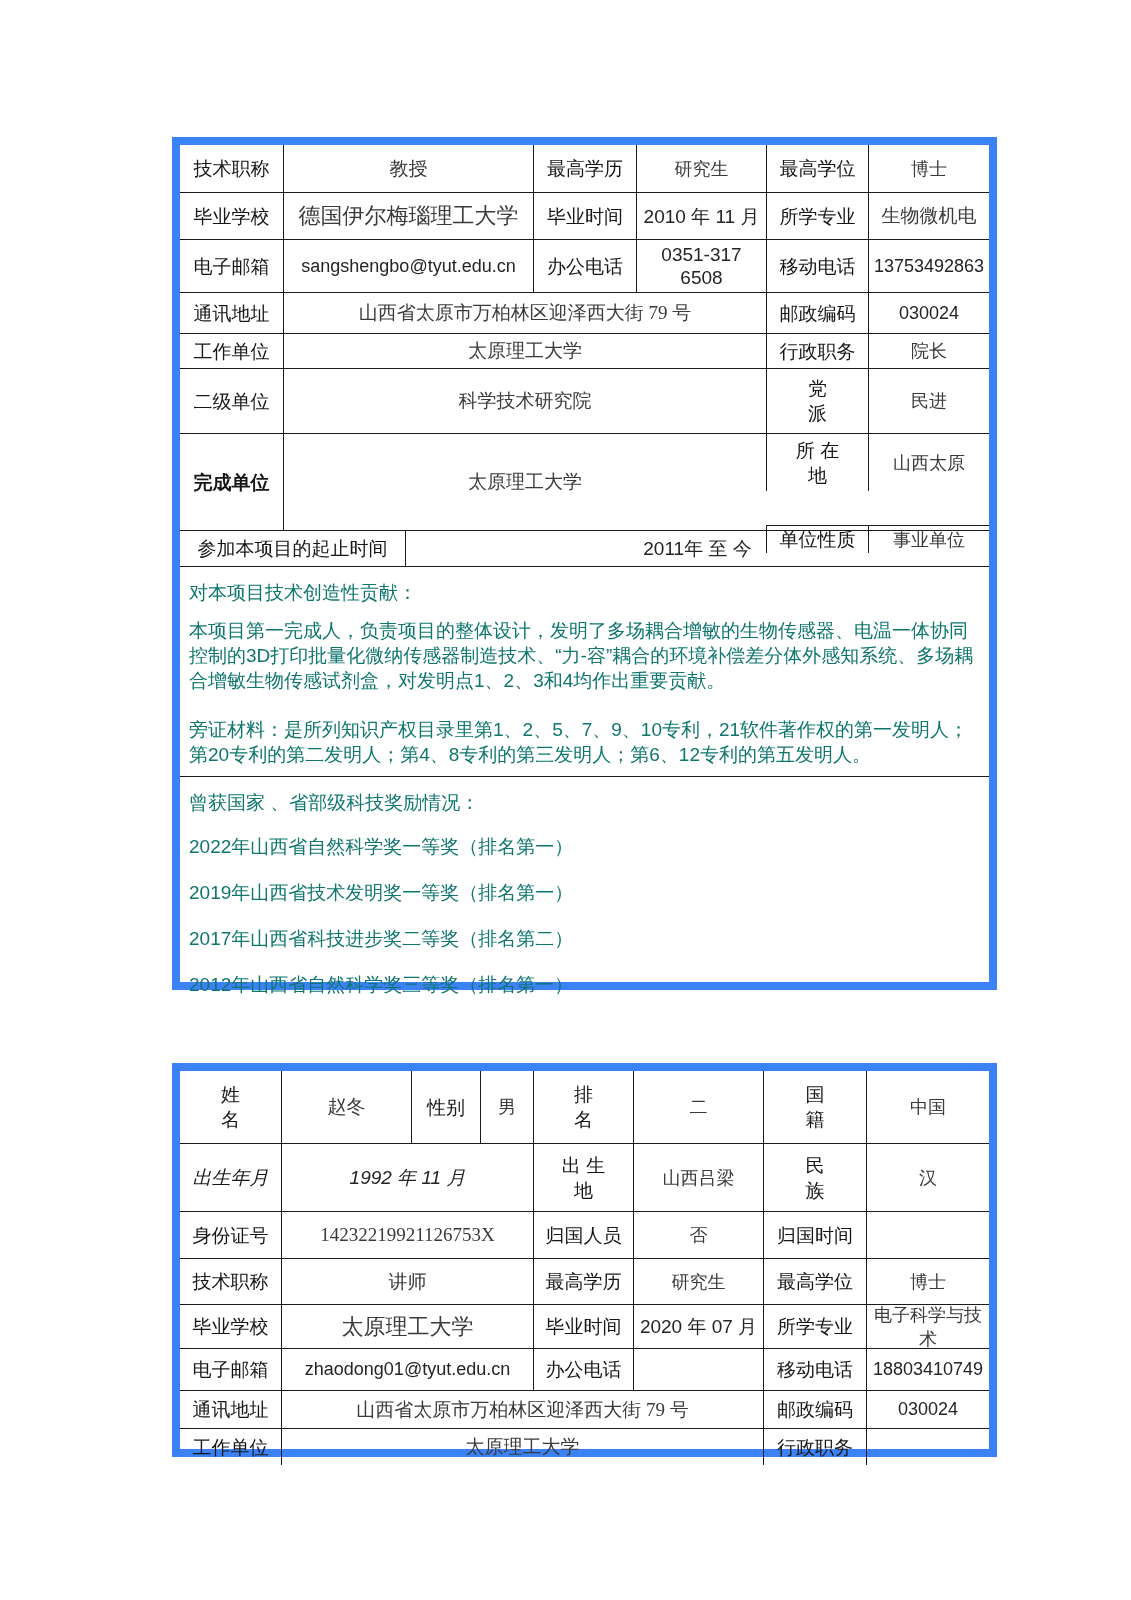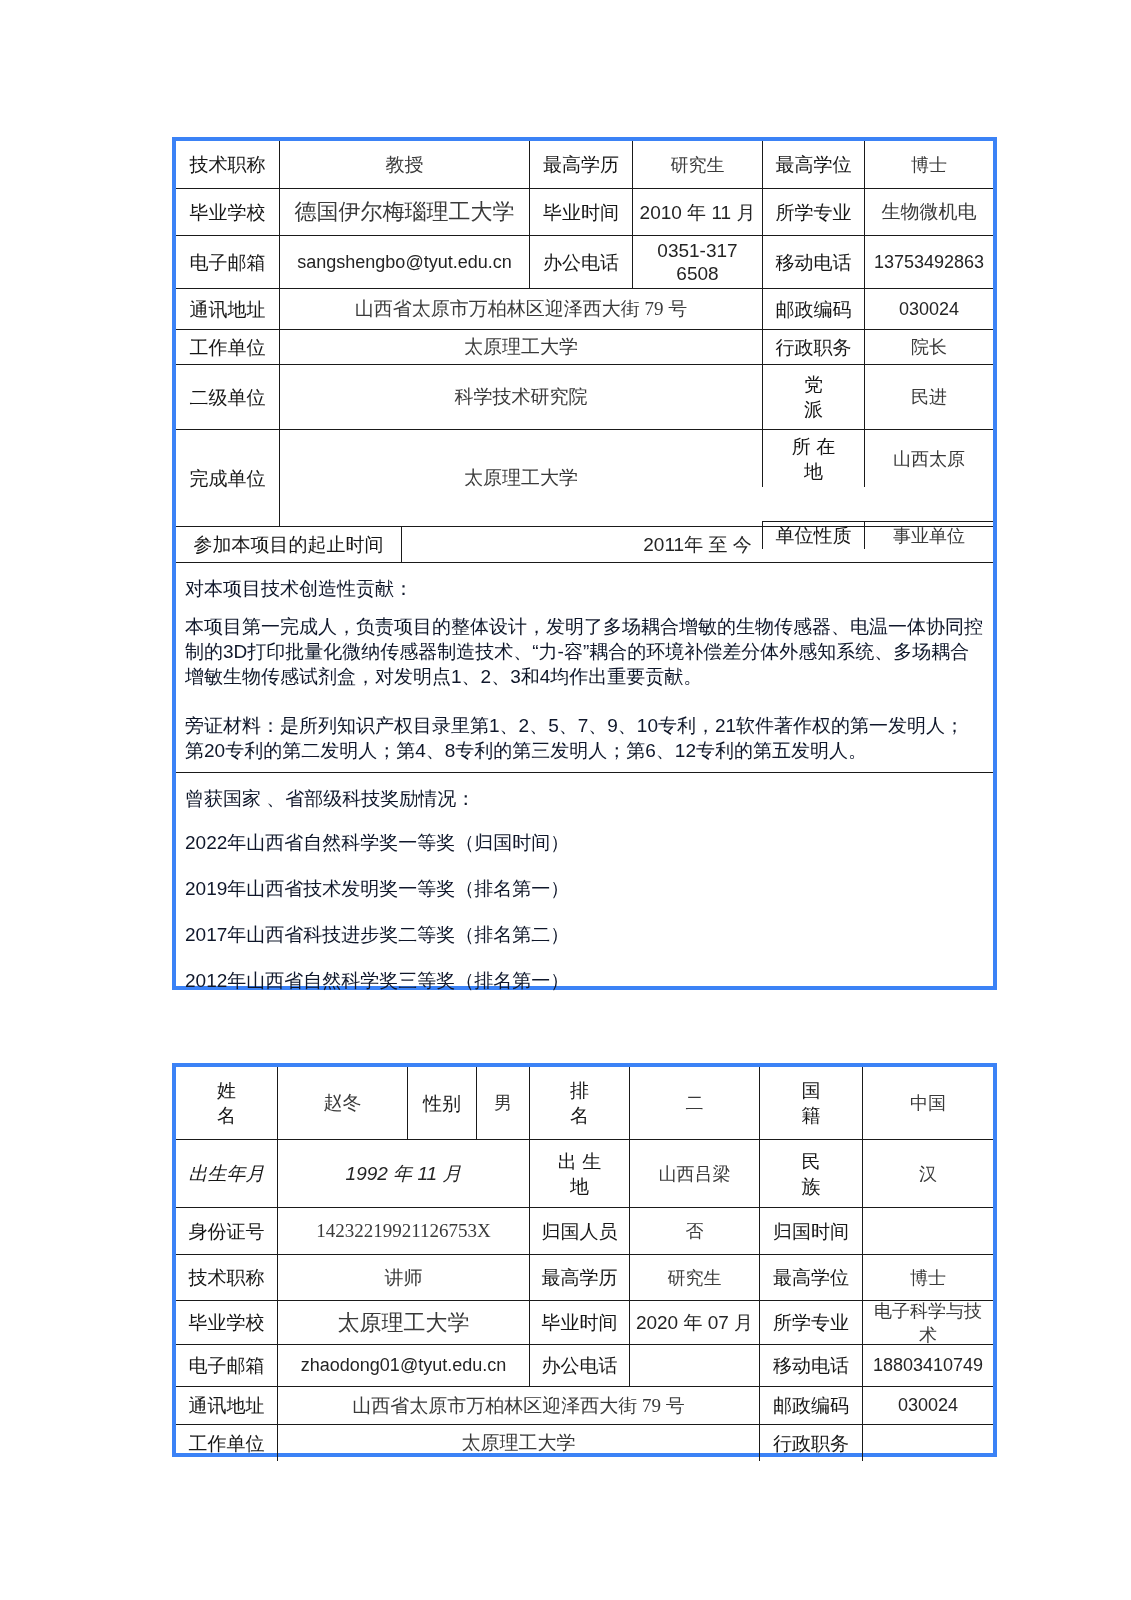--- a/index.html
+++ b/index.html
@@ -3,21 +3,21 @@
 <meta charset="utf-8">
 <style>
   html,body{margin:0;padding:0;}
   body{
     width:1131px;height:1600px;position:relative;
     background:#ffffff;
     font-family:"Liberation Sans","DejaVu Sans",sans-serif;
   }
   .page{position:absolute;inset:0;background:#ffffff;}
   
-  .t{position:absolute;box-sizing:border-box;border:4px solid #3b82f6;background:#fff;}
+  .t{position:absolute;box-sizing:border-box;border:8px solid #3b82f6;background:#fff;}
   .r{display:flex;box-sizing:border-box;}
   .r + .r{border-top:1px solid #1a1a1a;}
   .c{
     box-sizing:border-box;border-left:1px solid #1a1a1a;
     display:flex;align-items:center;justify-content:center;
     text-align:center;overflow:hidden;padding:1px 4px;
   }
   .r > .c:first-child{border-left:none;}
   .gcol{display:flex;flex-direction:column;box-sizing:border-box;}
   .gr{display:flex;flex:1 1 auto;box-sizing:border-box;}
@@ -36,21 +36,21 @@
     font-family:"Liberation Sans","DejaVu Sans",sans-serif;
     color:#242424;font-size:19px;line-height:23px;
   }
   .fs18{font-size:18px;}
   .fs22{font-size:22px;}
   .brk{word-break:break-all;padding:1px 22px;}
   
   .block{
     display:block;text-align:left;box-sizing:border-box;
     padding:13px 10px 8px 9px;overflow:hidden;
-    font-family:"Liberation Sans","DejaVu Sans",sans-serif;color:#0f172a;
+    font-family:"Liberation Sans","DejaVu Sans",sans-serif;color:#0f766e;
   }
   .block .hd{margin:0 0 13px 0;font-size:19px;line-height:25px;font-weight:400;}
   .block p{font-size:19px;line-height:25px;margin:0;}
   .block p.gap{margin-bottom:24px;}
   .awards .hd{margin:0 0 19px 0;}
   .awards p{margin:0 0 21px 0;}
 </style>
 </head>
 <body>
 
@@ -101,21 +101,21 @@
 
     <div class="r" style="height:65px;">
       <div class="c lab" style="flex:0 0 103px;">二级单位</div>
       <div class="c serif" style="flex:0 0 483px;">科学技术研究院</div>
       <div class="c lab" style="flex:0 0 102px;">党
 派</div>
       <div class="c serif fs18" style="flex:1;">民进</div>
     </div>
 
     <div class="r" style="height:97px;">
-      <div class="c lab" style="flex:0 0 103px;">完成单位</div>
+      <div class="c lab" style="flex:0 0 103px;font-weight:bold;">完成单位</div>
       <div class="c serif" style="flex:0 0 483px;">太原理工大学</div>
       <div class="gcol" style="flex:1;gap:34px;">
         <div class="gr" style="flex:0 0 57px;">
           <div class="c lab" style="flex:0 0 102px;">所  在
 地</div>
           <div class="c serif fs18" style="flex:1;">山西太原</div>
         </div>
         <div class="gr">
           <div class="c lab" style="flex:0 0 102px;">单位性质</div>
           <div class="c serif fs18" style="flex:1;">事业单位</div>
@@ -132,21 +132,21 @@
       <div class="block" style="flex:1;">
         <p class="hd">对本项目技术创造性贡献：</p>
         <p class="gap">本项目第一完成人，负责项目的整体设计，发明了多场耦合增敏的生物传感器、电温一体协同控制的3D打印批量化微纳传感器制造技术、“力-容”耦合的环境补偿差分体外感知系统、多场耦合增敏生物传感试剂盒，对发明点1、2、3和4均作出重要贡献。</p>
         <p>旁证材料：是所列知识产权目录里第1、2、5、7、9、10专利，21软件著作权的第一发明人；第20专利的第二发明人；第4、8专利的第三发明人；第6、12专利的第五发明人。</p>
       </div>
     </div>
 
     <div class="r" style="height:222px;">
       <div class="block awards" style="flex:1;">
         <p class="hd">曾获国家 、省部级科技奖励情况：</p>
-        <p>2022年山西省自然科学奖一等奖（归国时间）</p>
+        <p>2022年山西省自然科学奖一等奖（排名第一）</p>
         <p>2019年山西省技术发明奖一等奖（排名第一）</p>
         <p>2017年山西省科技进步奖二等奖（排名第二）</p>
         <p>2012年山西省自然科学奖三等奖（排名第一）</p>
       </div>
     </div>
 
   </div>
 
   <div class="t" style="left:172px;top:1063px;width:825px;height:394px;">
 

